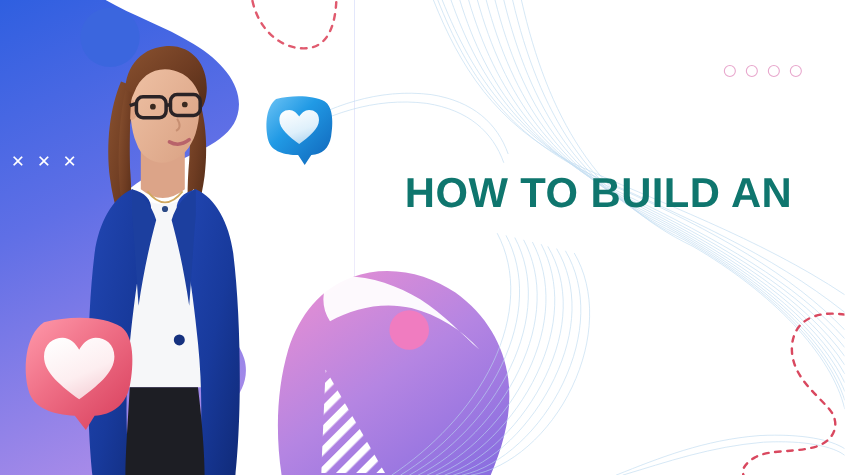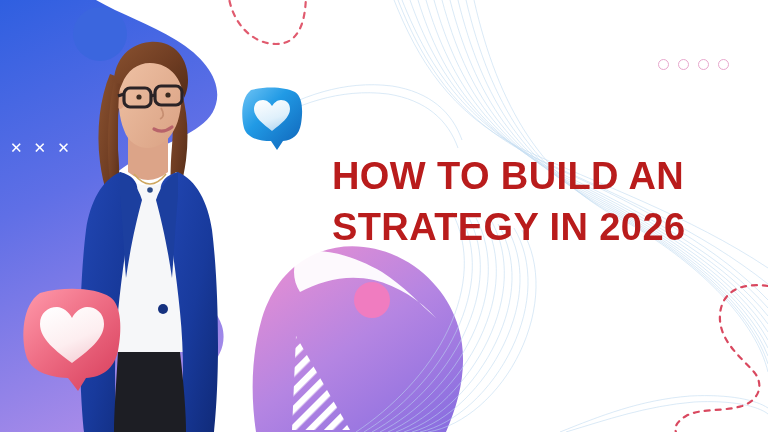--- a/index.html
+++ b/index.html
@@ -311,18 +311,17 @@
     <span>✕</span>
   </div>
 
   <div id="dots-row">
     <span class="ring" style="border-color: rgb(232, 167, 205);"></span>
     <span class="ring" style="border-color: rgb(232, 167, 205);"></span>
     <span class="ring" style="border-color: rgb(232, 167, 205);"></span>
     <span class="ring" style="border-color: rgb(232, 167, 205);"></span>
   </div>
 
-  <h1 id="headline" style="color: #b91c1c;">
+  <h1 id="headline" style="color: #0f766e; margin-left: 36px;">
     <span class="hl-line">HOW TO BUILD AN</span>
-    <span class="hl-line">STRATEGY IN 2026</span>
   </h1>
 
 </div>
 
 </body></html>

